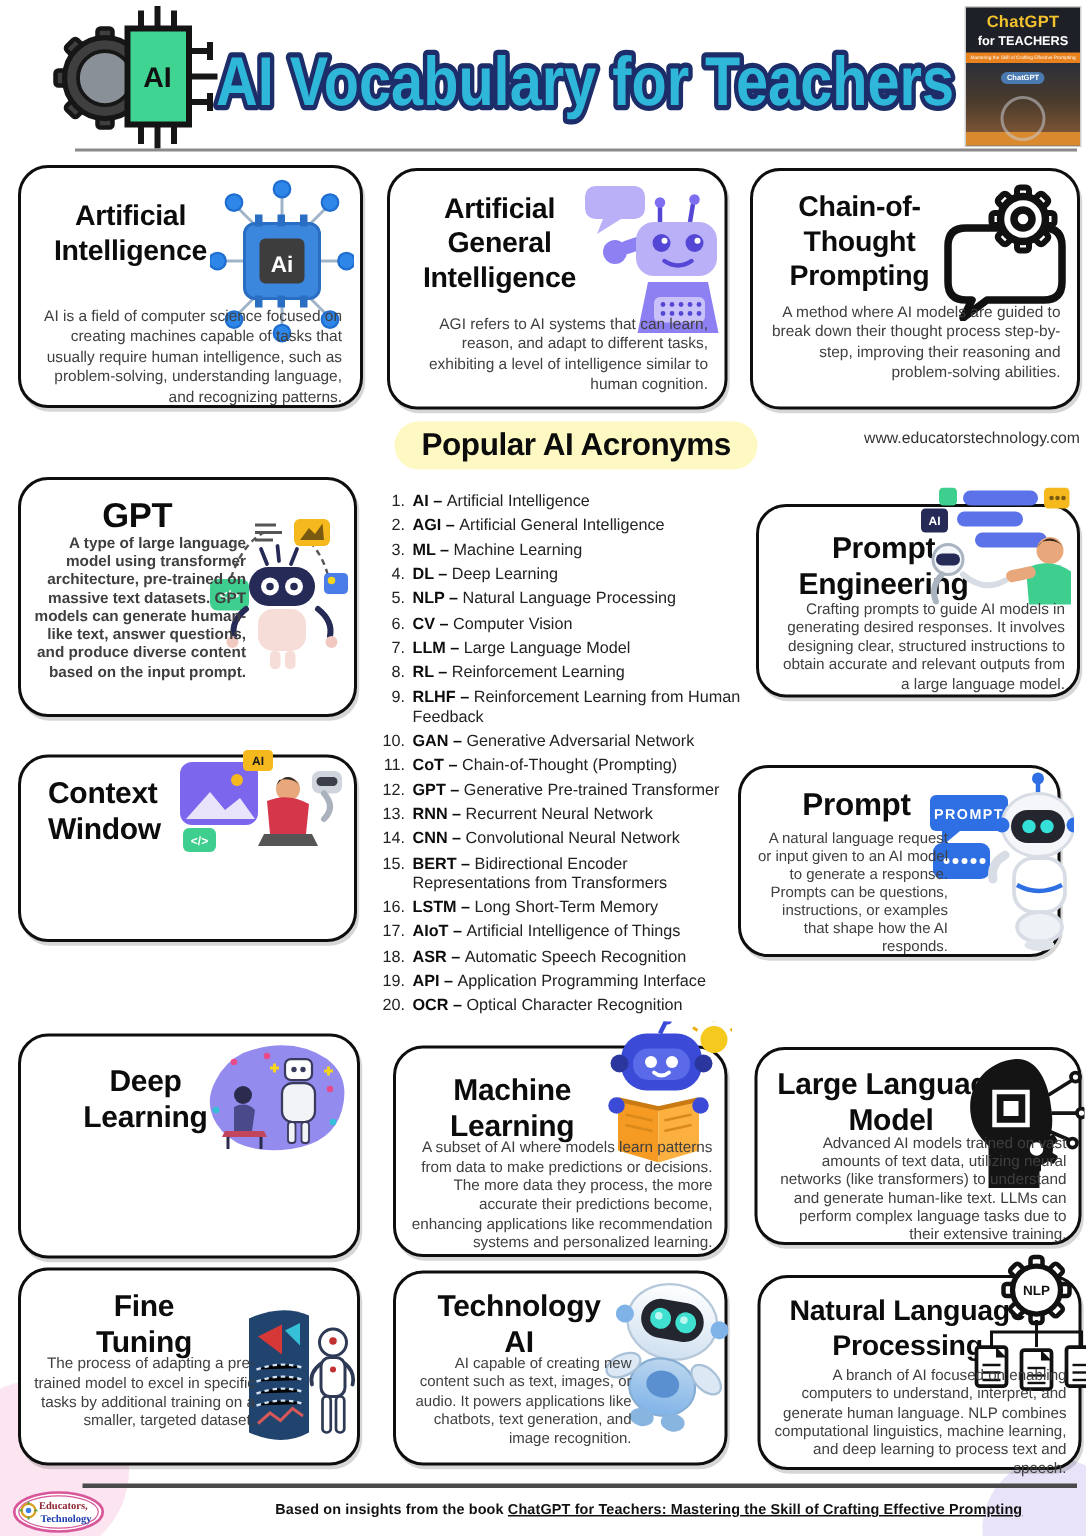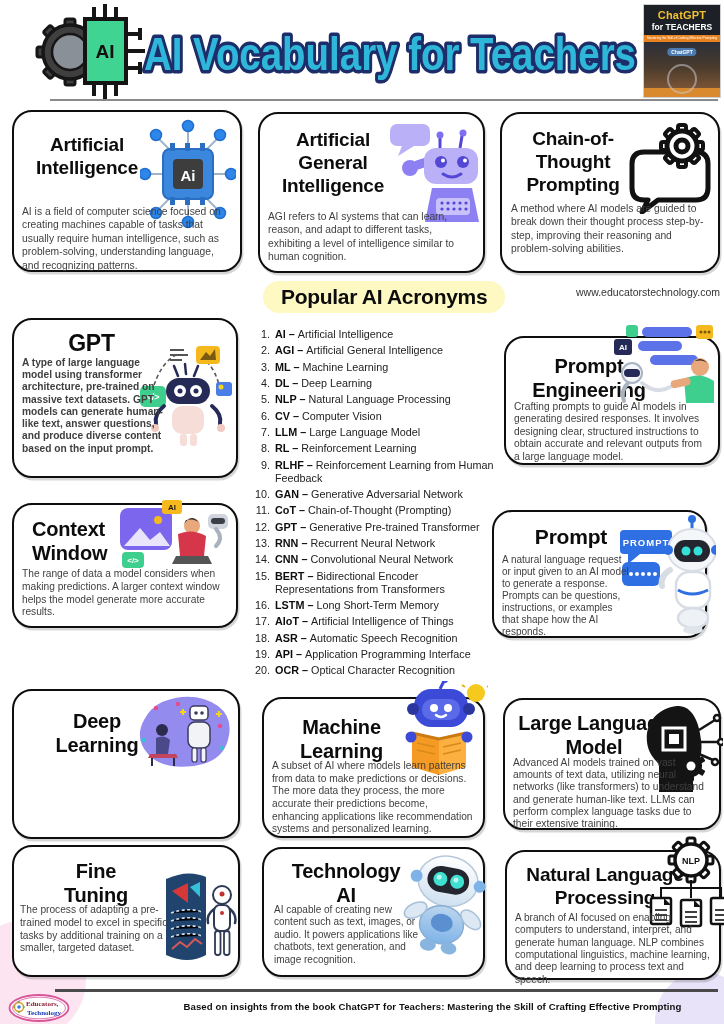--- a/index.html
+++ b/index.html
@@ -19,21 +19,21 @@
   .book-photo{flex:1;position:relative;background:linear-gradient(180deg,#2c2f3a 0%,#4a3b2c 55%,#7a5435 100%);}
   .book-bubble{position:absolute;left:50%;top:6px;transform:translateX(-50%);background:#4a7ab0;color:#fff;
                font-size:5px;line-height:8px;padding:0 4px;border-radius:4px;font-weight:700;}
   .book-swirl{position:absolute;left:50%;top:22px;transform:translateX(-50%);width:26px;height:26px;
               border:2px solid rgba(200,200,210,.55);border-radius:50%;}
   .book-strip{height:9px;background:#d98a2e;}
   
   .card{position:absolute;background:#fff;border:2.5px solid #0e0e0e;border-radius:20px;
         box-shadow:1.5px 2.5px 0 rgba(0,0,0,.16);}
   .card-title{position:absolute;font-weight:800;color:#0c0c0c;line-height:1.2;letter-spacing:-.2px;}
-  .card-body{position:absolute;color:#3f3f3f;text-align:left;}
+  .card-body{position:absolute;color:#3f3f3f;text-align:right;}
   .icon{position:absolute;}
   
   .t-ai{left:12px;top:22px;width:122px;font-size:19px;text-align:center;}
   .i-ai{left:126px;top:6px;}
   .b-ai{left:8px;top:93px;width:206px;font-size:10.3px;line-height:1.3;}
   .t-agi{left:14px;top:15px;width:118px;font-size:19px;text-align:center;}
   .i-agi{left:128px;top:8px;}
   .b-agi{left:8px;top:96px;width:204px;font-size:10.3px;line-height:1.3;}
   .t-cot{left:16px;top:14px;width:110px;font-size:19px;text-align:center;}
   .i-cot{left:122px;top:8px;}
@@ -77,21 +77,21 @@
   .i-gai{left:138px;top:0px;}
   .b-gai{left:10px;top:55px;width:147px;font-size:10px;line-height:1.24;}
   .t-nlp{left:10px;top:12px;width:176px;font-size:19px;text-align:center;}
   .i-nlp{left:136px;top:-16px;}
   .b-nlp{left:8px;top:60px;width:196px;font-size:10.1px;line-height:1.22;}
   
   #footer-rule{position:absolute;left:55px;top:989px;width:663px;height:2.5px;background:#4a4a4a;}
   #footer-logo{position:absolute;left:8px;top:994px;}
   #footer-text{position:absolute;left:145px;top:1001px;width:575px;text-align:center;
                font-size:9.6px;color:#111;font-weight:600;letter-spacing:.1px;}
-  #footer-text b{font-weight:800;}
+  #footer-text b{font-weight:800;text-decoration:underline;}
   .blob{position:absolute;border-radius:50%;pointer-events:none;}
   #blob1{left:-34px;top:920px;width:120px;height:120px;background:rgba(244,168,205,.30);}
   #blob2{left:655px;top:972px;width:95px;height:95px;background:rgba(188,168,235,.32);}
 </style>
 </head>
 <body>
 
 <div id="page">
   <div class="blob" id="blob1"></div>
   <div class="blob" id="blob2"></div>
@@ -403,21 +403,20 @@
       <rect x="2" y="52" width="22" height="16" rx="4" fill="#3ecf8e"></rect>
       <text x="13" y="63" text-anchor="middle" font-size="8" font-weight="800" fill="#fff" font-family="Liberation Sans, sans-serif">&lt;/&gt;</text>
       <circle cx="72" cy="26" r="8" fill="#e8a87c"></circle>
       <path d="M64 24 Q72 12 80 24 Q76 18 66 20 Z" fill="#2b2b2b"></path>
       <path d="M58 34 Q72 28 86 36 L84 56 L60 56 Z" fill="#d63649"></path>
       <path d="M56 56 L88 56 L92 64 L52 64 Z" fill="#555"></path>
       <rect x="88" y="14" width="20" height="15" rx="5" fill="#cfd4dd"></rect>
       <rect x="91" y="18" width="14" height="6" rx="3" fill="#3a3f4a"></rect>
       <path d="M96 29 Q104 38 96 46" stroke="#aab2bd" stroke-width="4" fill="none" stroke-linecap="round"></path>
     </svg>
-    <div class="card-body b-cw">The range of data a model considers when making predictions. A larger context window helps the model generate more accurate results.</div>
   </div>
 
   <div class="card" style="left:492px;top:510px;width:211px;height:124px">
     <div class="card-title t-prompt">Prompt</div>
     <svg class="icon i-prompt" width="96" height="122" viewBox="0 0 96 122">
       <rect x="0" y="16" width="52" height="24" rx="4" fill="#2f6fe4"></rect>
       <text x="26" y="32" text-anchor="middle" font-size="9.5" font-weight="800" fill="#fff" letter-spacing="1" font-family="Liberation Sans, sans-serif">PROMPT</text>
       <path d="M8 40 L8 50 L20 40 Z" fill="#2f6fe4"></path>
       <rect x="2" y="48" width="38" height="24" rx="6" fill="#2f6fe4"></rect>
       <g fill="#fff">

